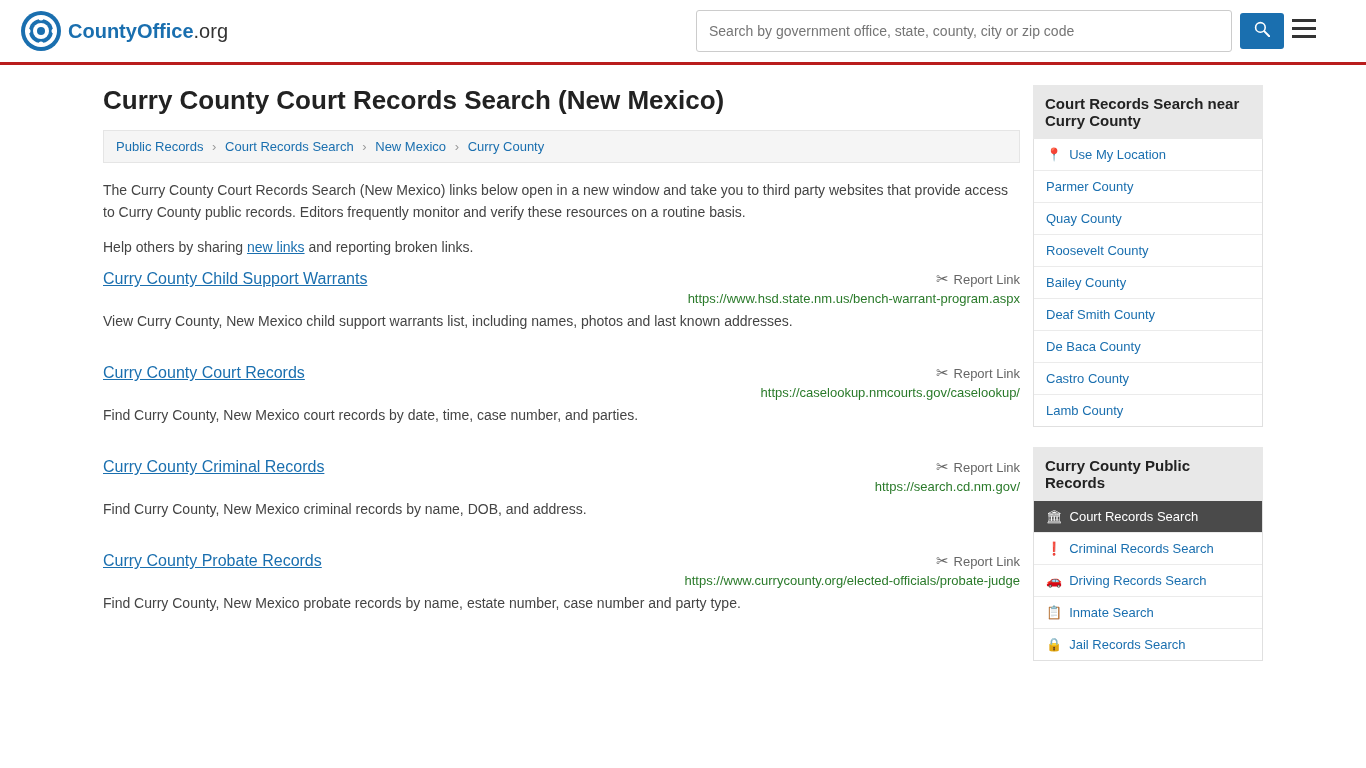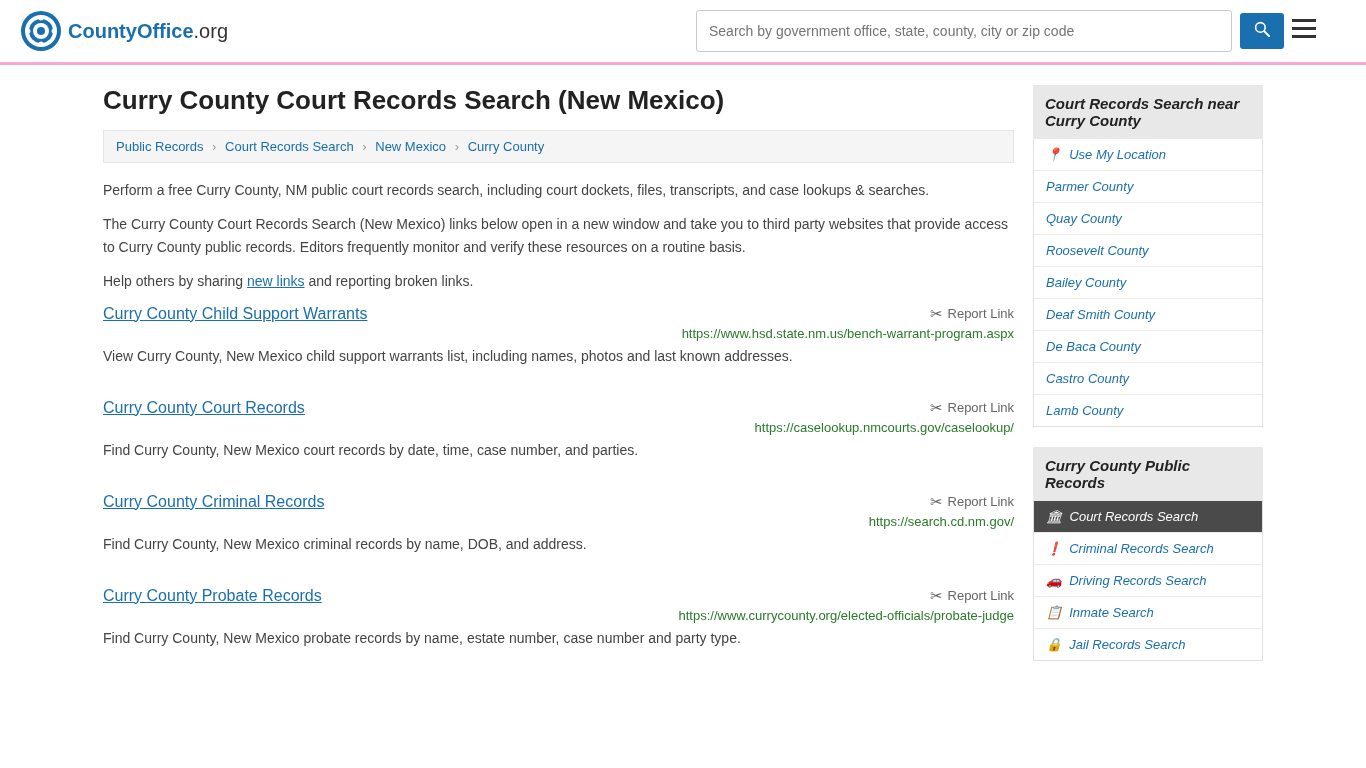--- a/index.html
+++ b/index.html
@@ -1,21 +1,21 @@
 <!DOCTYPE html>
 <html><head>
   <meta charset="utf-8">
   <style>
     * { box-sizing: border-box; margin: 0; padding: 0; }
     body { font-family: Arial, sans-serif; font-size: 14px; color: #333; background: #fff; }
 
     
     #header {
       background: #fff;
-      border-bottom: 3px solid #f9a8d4;
+      border-bottom: 3px solid #b91c1c;
       padding: 10px 20px;
       display: flex;
       align-items: center;
       justify-content: space-between;
     }
     #logo-area {
       display: flex;
       align-items: center;
       gap: 6px;
     }
@@ -57,21 +57,21 @@
       color: #333;
       line-height: 1;
     }
 
     
     #main-layout {
       display: flex;
       max-width: 1200px;
       margin: 0 auto;
       padding: 20px 20px 20px 20px;
-      gap: 19px;
+      gap: 13px;
     }
 
     
     #content {
       flex: 1;
     }
     #page-title {
       font-size: 26px;
       font-weight: bold;
       color: #222;
@@ -146,21 +146,20 @@
     .record-desc {
       font-size: 14px;
       color: #444;
       line-height: 1.5;
     }
 
     
     #sidebar {
       width: 230px;
       flex-shrink: 0;
-      font-style: italic;
     }
     .sidebar-section {
       margin-bottom: 20px;
     }
     .sidebar-header {
       background: #e8e8e8;
       padding: 10px 12px;
       font-weight: bold;
       font-size: 15px;
       color: #222;
@@ -249,21 +248,20 @@
     <div id="breadcrumb">
       <a href="#">Public Records</a>
       <span class="sep">›</span>
       <a href="#">Court Records Search</a>
       <span class="sep">›</span>
       <a href="#">New Mexico</a>
       <span class="sep">›</span>
       <a href="#">Curry County</a>
     </div>
 
-    <p class="desc-text">Perform a free Curry County, NM public court records search, including court dockets, files, transcripts, and case lookups &amp; searches.</p>
     <p class="desc-text">The Curry County Court Records Search (New Mexico) links below open in a new window and take you to third party websites that provide access to Curry County public records. Editors frequently monitor and verify these resources on a routine basis.</p>
     <p class="desc-text">
       <span>Help others by sharing</span> <a href="#">new links</a><span> and reporting broken links.</span>
     </p>
 
     <div id="records-list">
 
       <div class="record-entry">
         <div class="record-header">
           <a class="record-title" href="#">Curry County Child Support Warrants</a>

